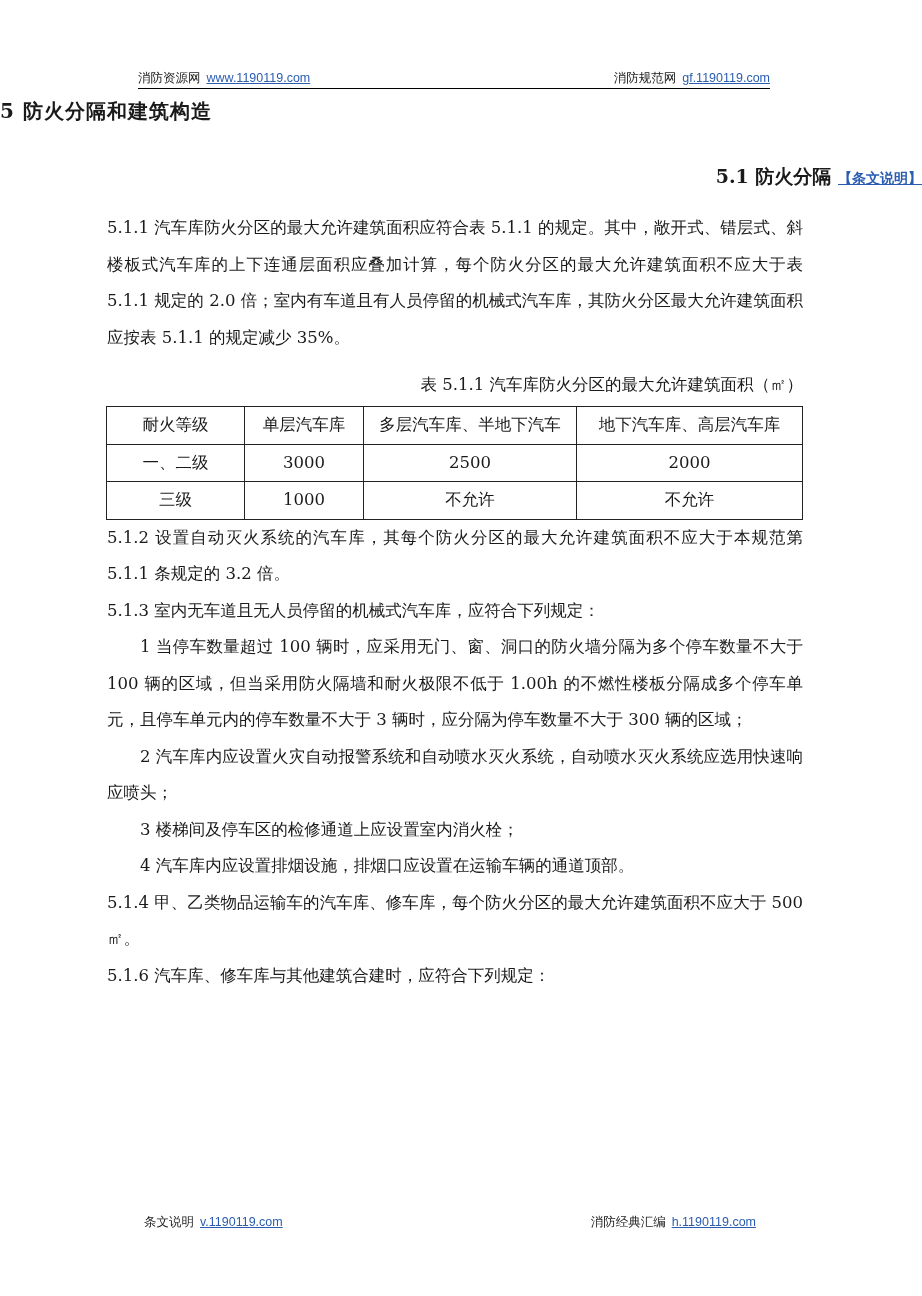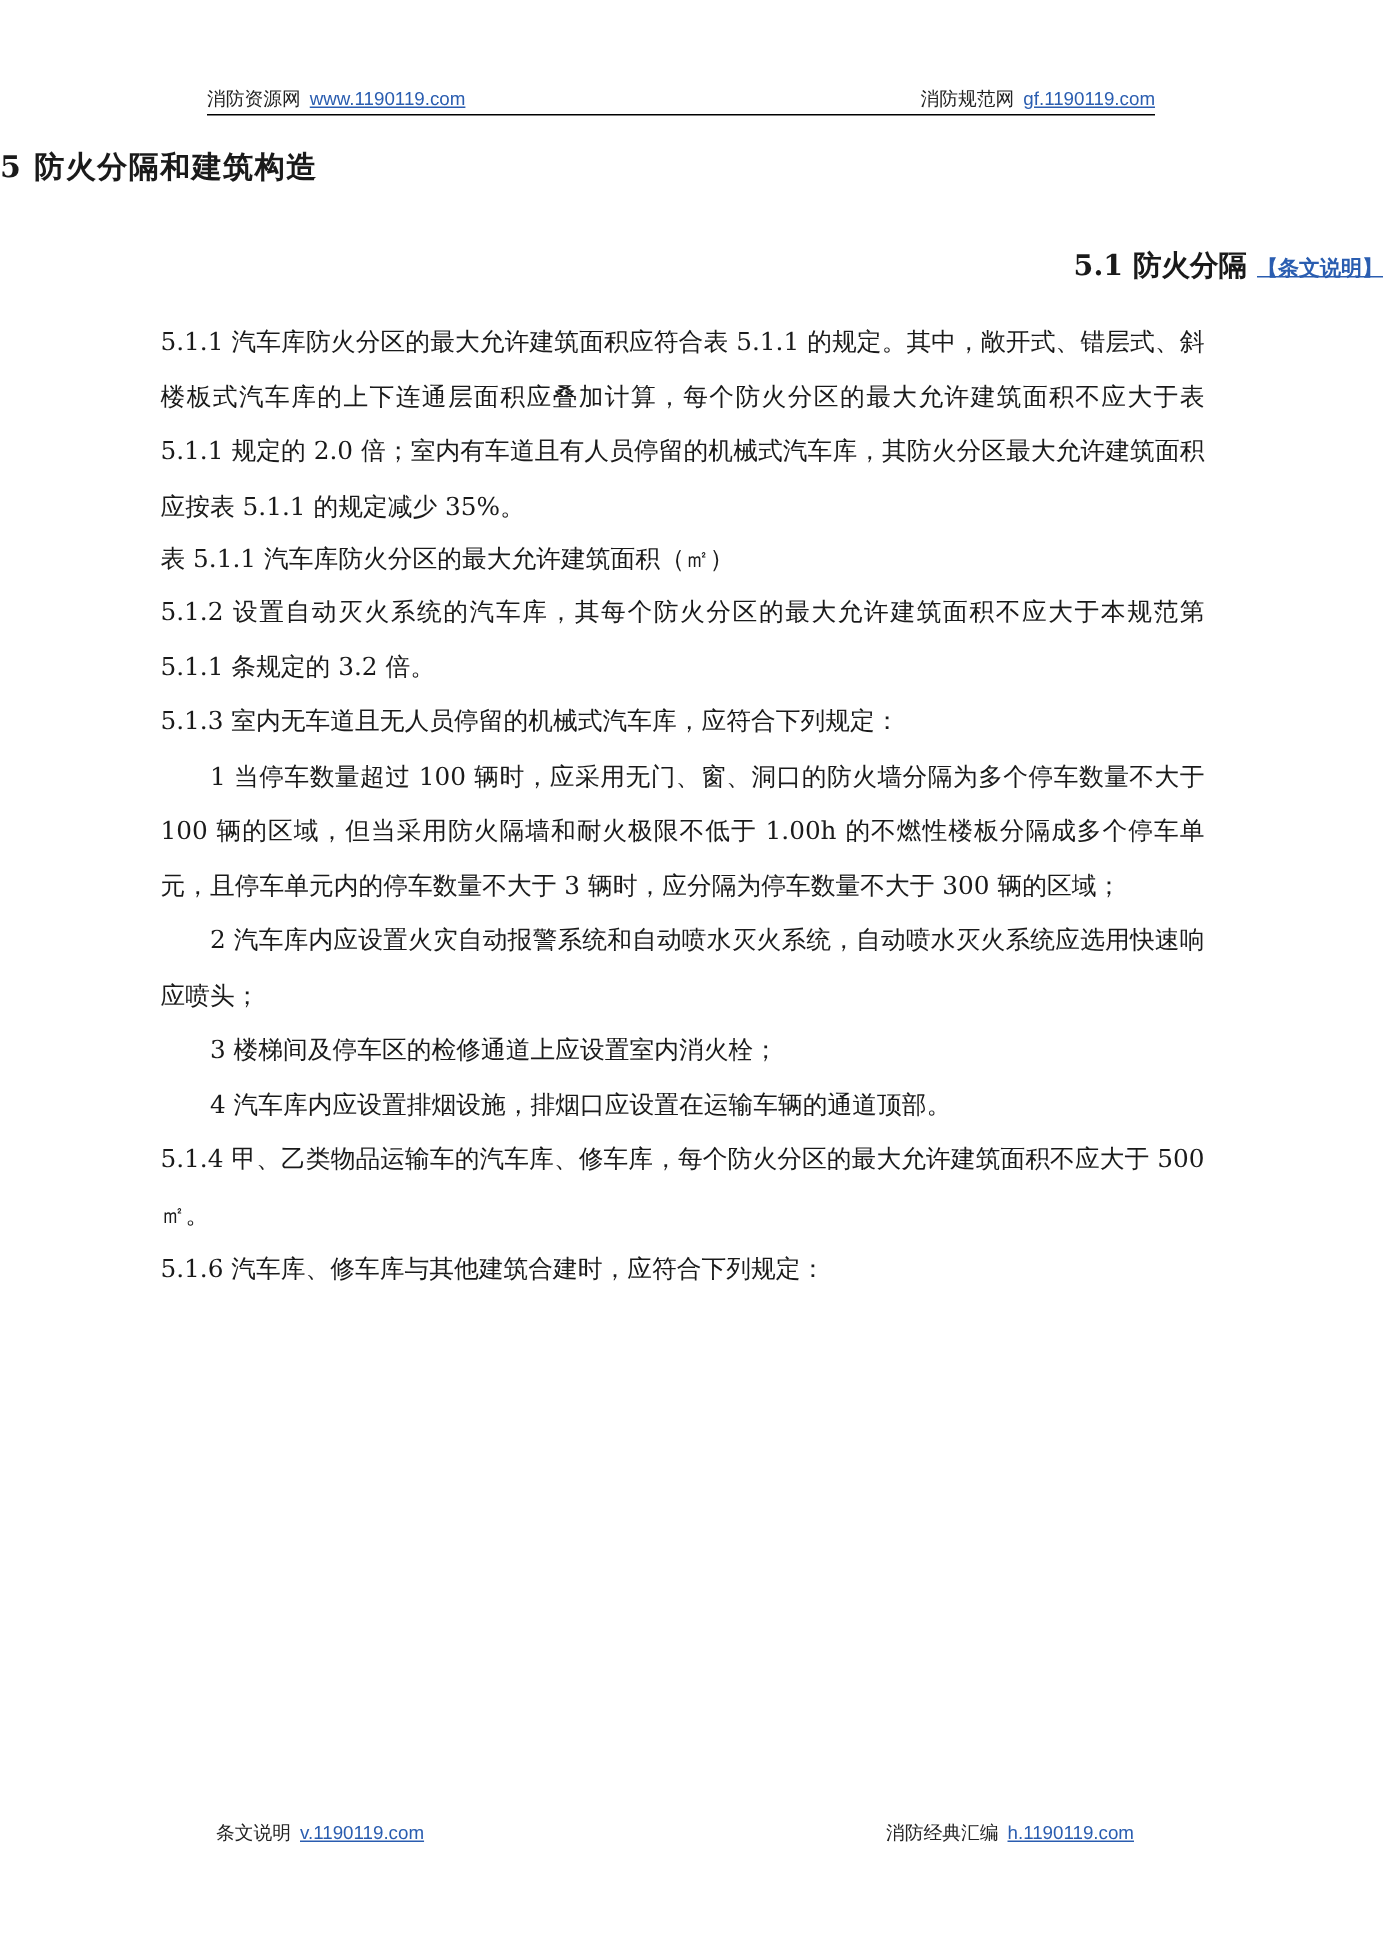--- a/index.html
+++ b/index.html
@@ -1,29 +1,29 @@
 <!DOCTYPE html>
 <html><head>
 <meta charset="utf-8">
 <style>
   html,body{margin:0;padding:0;background:#ffffff;}
   body{width:922px;height:1296px;position:relative;font-family:"DejaVu Serif","Liberation Serif",serif;color:#1a1a1a;overflow:hidden;}
-  .hdr{position:absolute;left:138px;top:56px;width:632px;height:20px;border-bottom:1px solid #000;font-family:"Liberation Sans","DejaVu Sans",sans-serif;font-size:12.5px;text-decoration:underline;}
+  .hdr{position:absolute;left:138px;top:68px;width:632px;height:20px;border-bottom:1px solid #000;font-family:"Liberation Sans","DejaVu Sans",sans-serif;font-size:12.5px;text-decoration:underline;}
   .hdr .l{position:absolute;left:0;top:2px;}
   .hdr .r{position:absolute;right:0;top:2px;margin-left:36px;}
   a{color:#2a5db0;text-decoration:underline;}
   .site{color:#222;margin-right:6px;}
   .h1{position:absolute;left:0;width:922px;top:98px;text-align:left;font-size:20px;font-weight:bold;letter-spacing:1px;}
   .h2{position:absolute;left:0;width:922px;top:164px;text-align:right;font-size:19px;font-weight:bold;}
   .h2 .expl{font-size:14px;color:#2a5db0;}
   .h2 .expl span{text-decoration:underline;}
   .body{position:absolute;left:107px;width:696px;top:210px;font-size:16.5px;line-height:36.5px;}
   .p{margin:0;text-align:justify;}
   .ind{text-indent:33px;}
-  .cap{text-align:left;line-height:34px;margin-top:0;}
+  .cap{text-align:right;line-height:34px;margin-top:12px;}
   table{border-collapse:collapse;width:697px;margin:4px 0 0 -1px;font-size:16.5px;}
   td{border:1px solid #222;text-align:center;height:36px;padding:0;}
   .ftr{position:absolute;left:138px;top:1214px;width:630px;font-family:"Liberation Sans","DejaVu Sans",sans-serif;font-size:12.5px;}
   .ftr .l{position:absolute;left:6px;}
   .ftr .r{position:absolute;right:12px;text-align:center;}
 </style>
 </head>
 <body>
 
 <div class="hdr">
@@ -38,20 +38,42 @@
 <div class="h1">5  防火分隔和建筑构造</div>
 
 <div class="h2">
   <span>5.1  防火分隔</span>
   <span class="expl"><span>【条文说明】</span></span>
 </div>
 
 <div class="body">
   <p class="p">5.1.1 汽车库防火分区的最大允许建筑面积应符合表 5.1.1 的规定。其中，敞开式、错层式、斜楼板式汽车库的上下连通层面积应叠加计算，每个防火分区的最大允许建筑面积不应大于表 5.1.1 规定的 2.0 倍；室内有车道且有人员停留的机械式汽车库，其防火分区最大允许建筑面积应按表 5.1.1 的规定减少 35%。</p>
   <p class="p cap">表 5.1.1  汽车库防火分区的最大允许建筑面积（㎡）</p>
+  <table>
+    <tbody>
+        <tr>
+      <td style="width:137px">耐火等级</td>
+      <td style="width:118px">单层汽车库</td>
+      <td style="width:212px">多层汽车库、半地下汽车</td>
+      <td>地下汽车库、高层汽车库</td>
+    </tr>
+    <tr>
+      <td>一、二级</td>
+      <td>3000</td>
+      <td>2500</td>
+      <td>2000</td>
+    </tr>
+    <tr>
+      <td>三级</td>
+      <td>1000</td>
+      <td>不允许</td>
+      <td>不允许</td>
+    </tr>
+  </tbody>
+    </table>
   <p class="p">5.1.2  设置自动灭火系统的汽车库，其每个防火分区的最大允许建筑面积不应大于本规范第 5.1.1 条规定的 3.2 倍。</p>
   <p class="p">5.1.3  室内无车道且无人员停留的机械式汽车库，应符合下列规定：</p>
   <p class="p ind">1  当停车数量超过 100 辆时，应采用无门、窗、洞口的防火墙分隔为多个停车数量不大于 100 辆的区域，但当采用防火隔墙和耐火极限不低于 1.00h 的不燃性楼板分隔成多个停车单元，且停车单元内的停车数量不大于 3 辆时，应分隔为停车数量不大于 300 辆的区域；</p>
   <p class="p ind">2  汽车库内应设置火灾自动报警系统和自动喷水灭火系统，自动喷水灭火系统应选用快速响应喷头；</p>
   <p class="p ind">3  楼梯间及停车区的检修通道上应设置室内消火栓；</p>
   <p class="p ind">4  汽车库内应设置排烟设施，排烟口应设置在运输车辆的通道顶部。</p>
   <p class="p">5.1.4  甲、乙类物品运输车的汽车库、修车库，每个防火分区的最大允许建筑面积不应大于 500㎡。</p>
   <p class="p">5.1.6  汽车库、修车库与其他建筑合建时，应符合下列规定：</p>
 </div>
 

